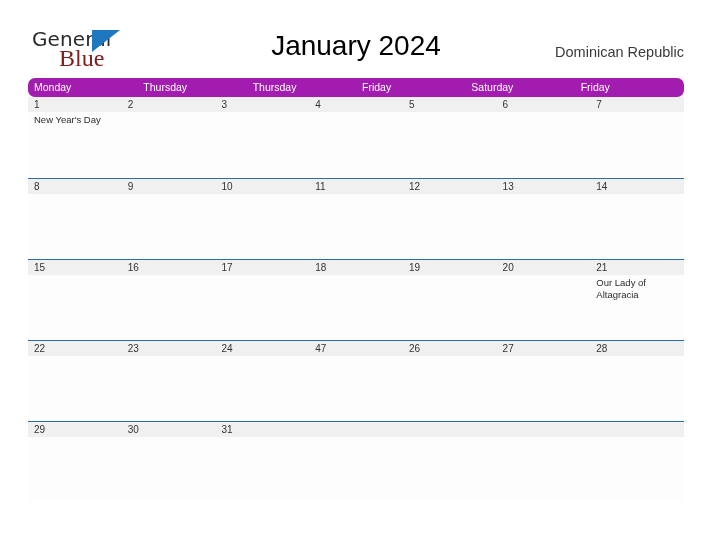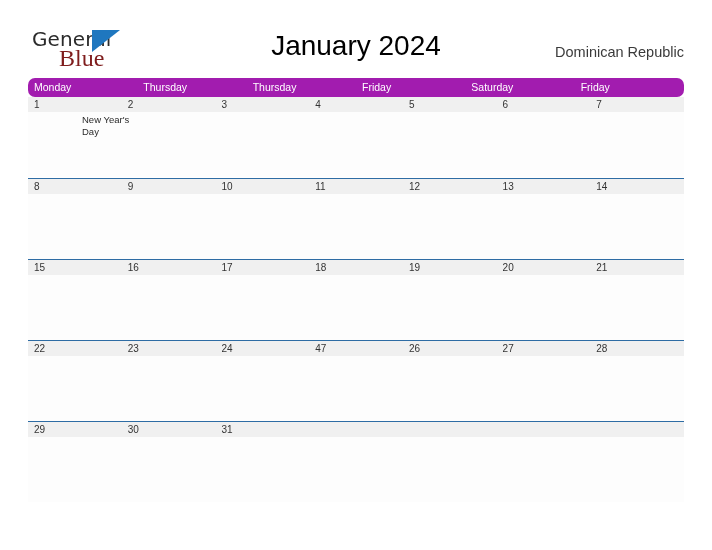--- a/index.html
+++ b/index.html
@@ -144,21 +144,20 @@
   .event-band {
     display: flex;
     width: 100%;
     height: 65px;
     background: #fdfdfd;
   }
   .event-cell {
     flex: 1 1 0;
     padding: 2px 6px 0 6px;
     box-sizing: border-box;
-    margin-left: 48px;
   }
   .event-text {
     font-size: 9.5px;
     line-height: 12px;
     color: #2b2b2b;
     word-wrap: break-word;
   }
 </style>
 </head>
 <body>
@@ -279,20 +278,23 @@
           </div>
         <div class="event-cell">
             <div class="event-text"></div>
           </div>
         <div class="event-cell">
             <div class="event-text"></div>
           </div>
         <div class="event-cell">
             <div class="event-text"></div>
           </div>
+        <div class="event-cell">
+            <div class="event-text">Our Lady of Altagracia</div>
+          </div>
       </div>
     </div>
 
     <div class="week-row">
       <div class="date-band">
         <div class="day-num">22</div>
         <div class="day-num">23</div>
         <div class="day-num">24</div>
         <div class="day-num">47</div>
         <div class="day-num">26</div>

